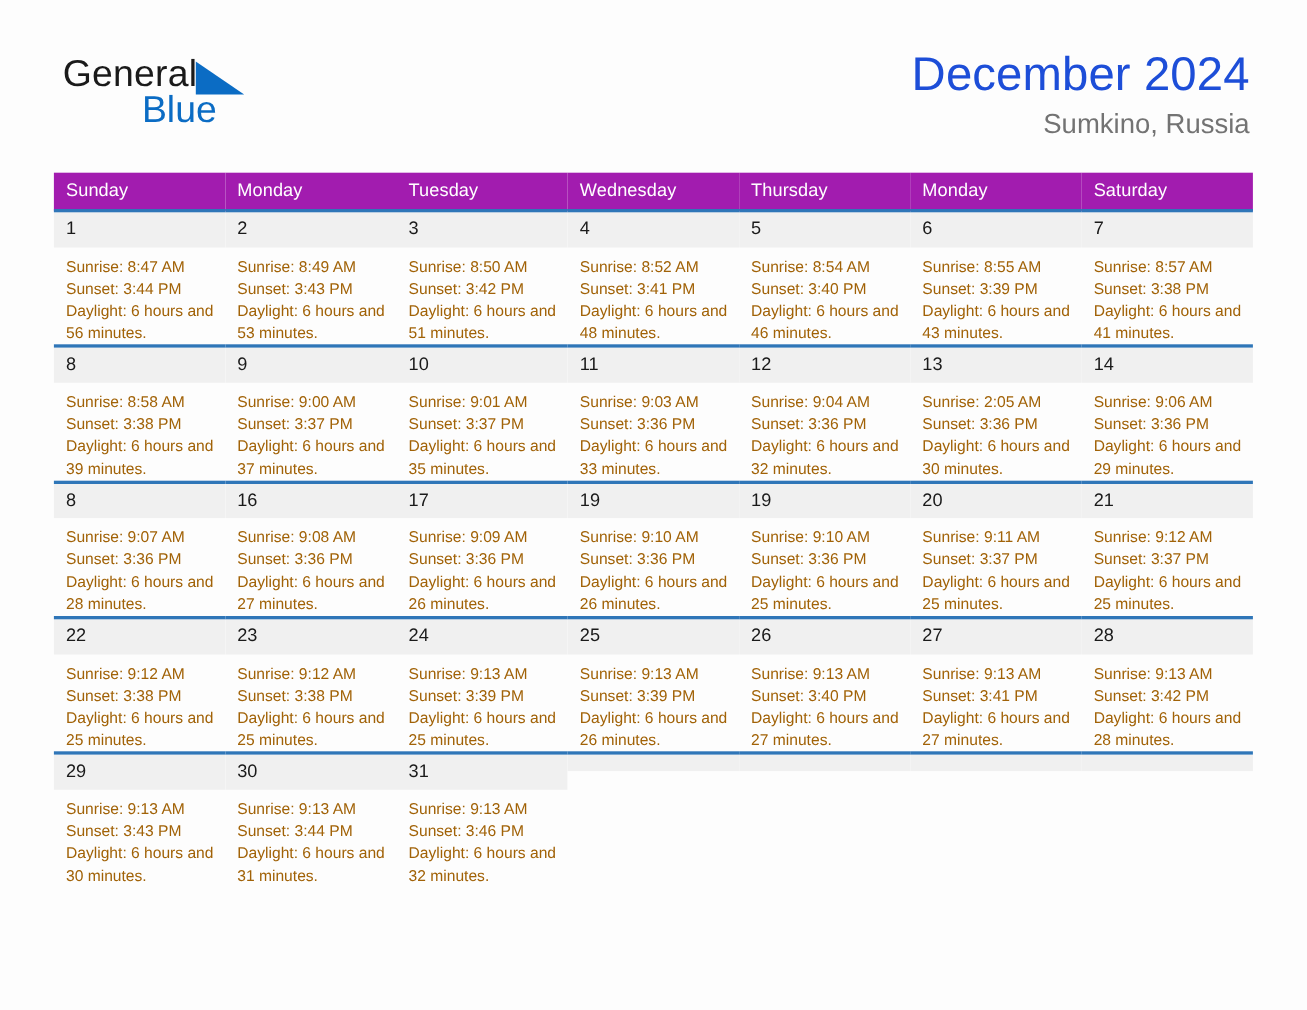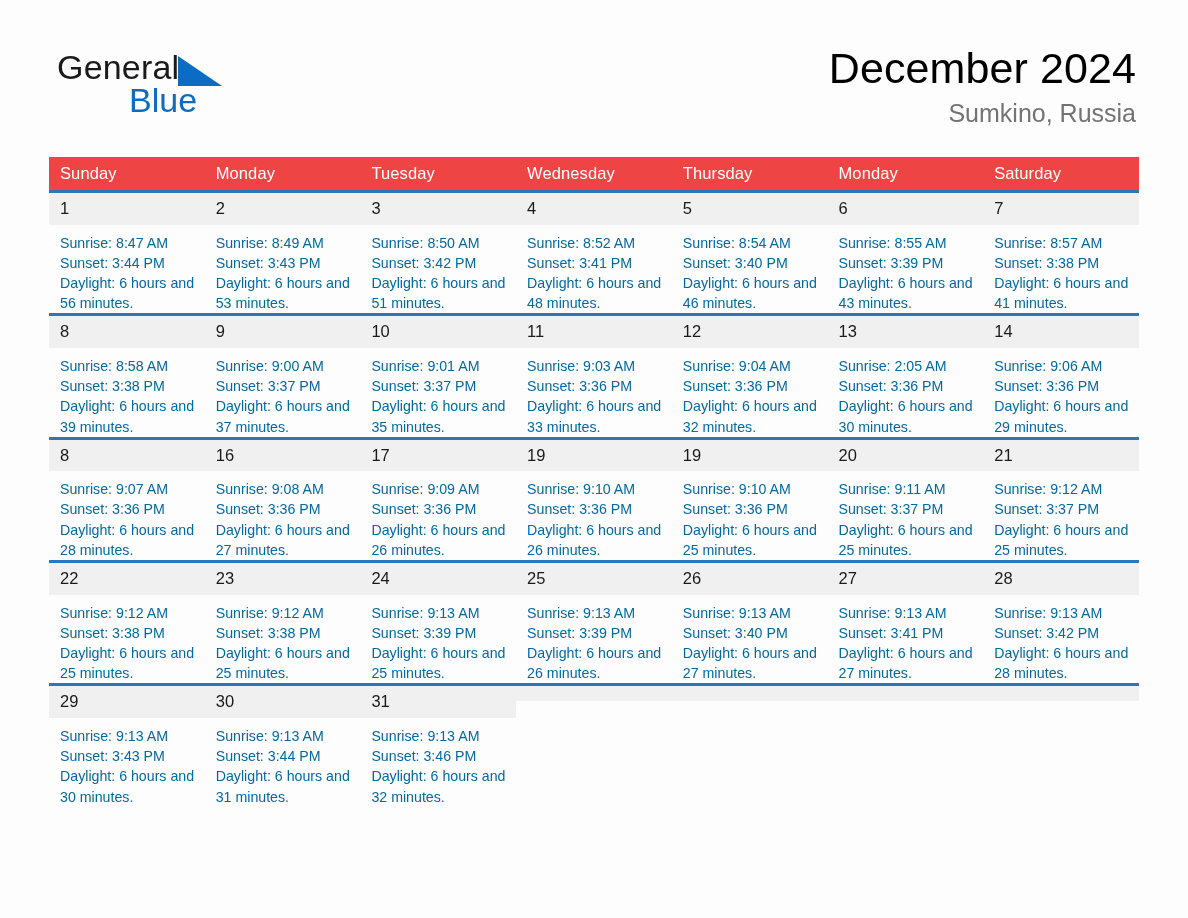--- a/index.html
+++ b/index.html
@@ -61,21 +61,21 @@
 
   .title-block {
     position: absolute;
     right: 52px;
     top: 44px;
     text-align: right;
   }
   .month-title {
     font-size: 43px;
     font-weight: normal;
-    color: #000000;
+    color: #1d4ed8;
     line-height: 1.12;
     letter-spacing: 0.1px;
     white-space: nowrap;
   }
   .location-title {
     margin-top: 7px;
     font-size: 25px;
     font-weight: normal;
     color: #737373;
     line-height: 1.15;
@@ -90,21 +90,21 @@
     width: 1090px;
   }
   table.cal {
     border-collapse: collapse;
     table-layout: fixed;
     width: 1090px;
   }
   table.cal col { width: 155.71px; }
 
   thead th {
-    background: #ef4444;
+    background: #a21caf;
     color: #ffffff;
     font-weight: normal;
     font-size: 16.5px;
     text-align: left;
     padding: 7px 0 8px 11px;
     height: 18px;
     line-height: 1.1;
     letter-spacing: 0.1px;
   }
 
@@ -128,21 +128,21 @@
     padding: 7px 0 8px 11px;
     color: #1a1a1a;
   }
   .daynum.empty {
     color: transparent;
   }
   .cell-body {
     padding: 8px 6px 0 11px;
     font-size: 14.2px;
     line-height: 20.2px;
-    color: #0369a1;
+    color: #a16207;
   }
   .cell-body div { white-space: nowrap; }
   .cell-body .daylight-wrap { white-space: normal; }
 </style>
 </head>
 <body>
 
 <div class="page">
 
   <div class="header">

